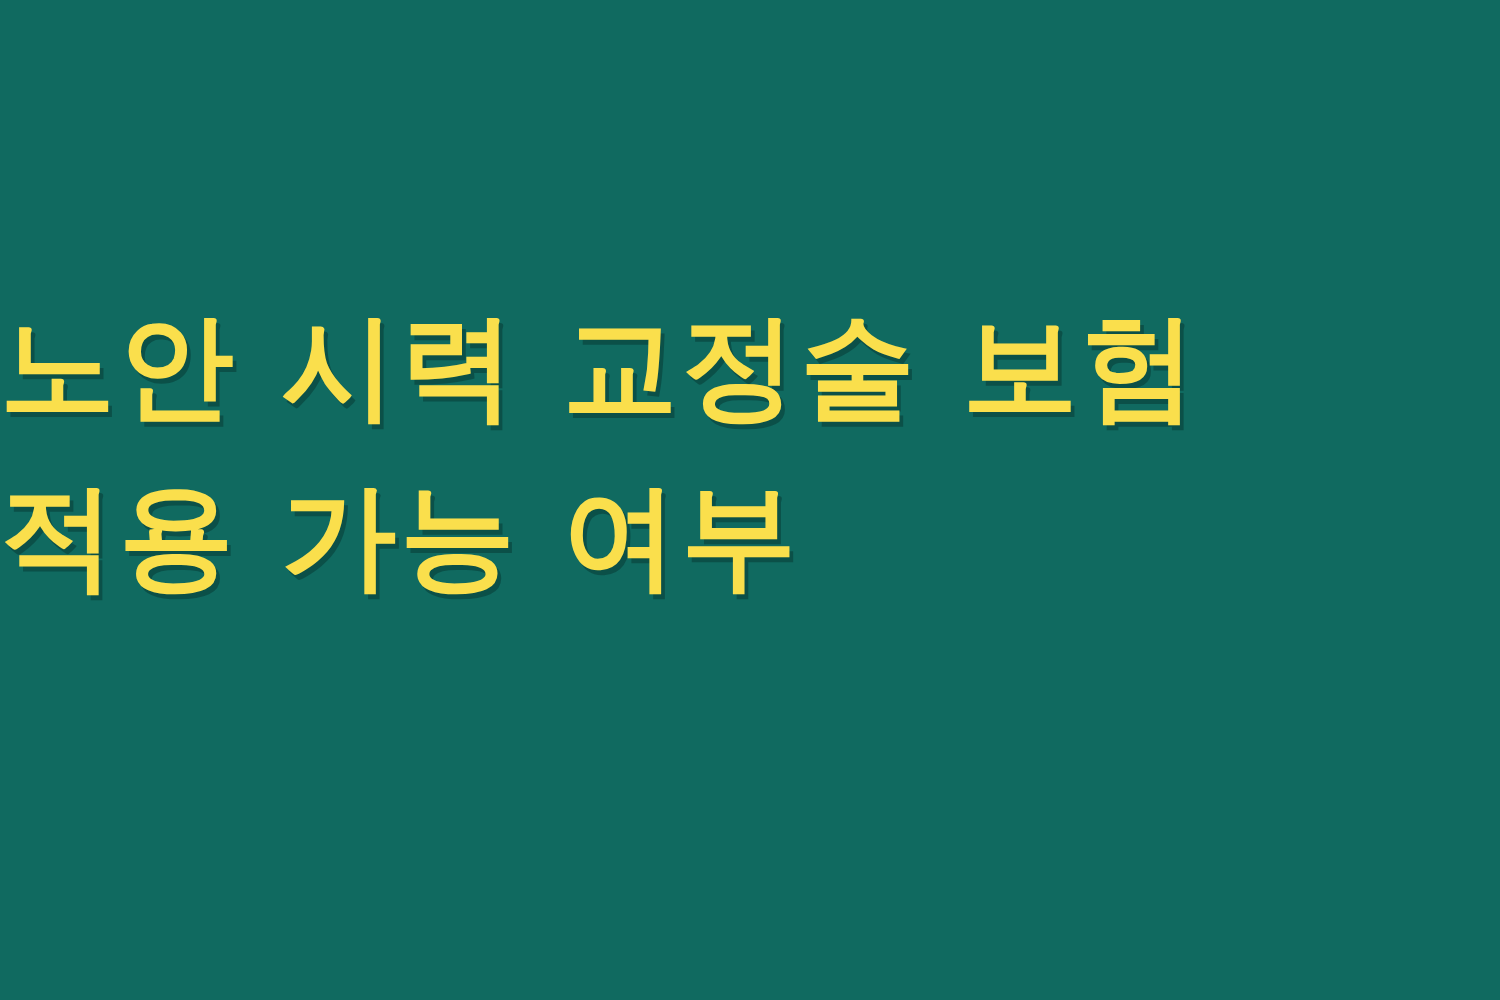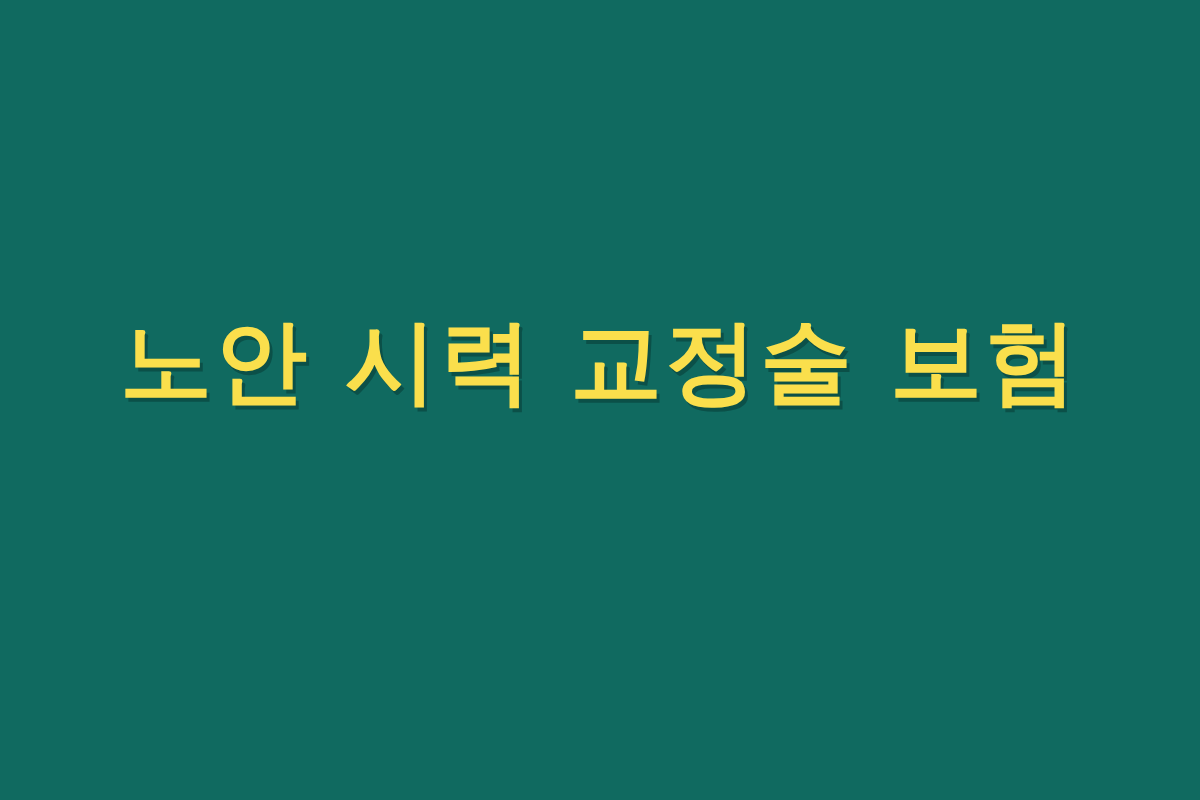--- a/index.html
+++ b/index.html
@@ -22,21 +22,21 @@
     box-sizing: border-box;
     display: flex;
     flex-direction: column;
     align-items: center;
     justify-content: center;
     background: #106A60;
   }
 
   #title-block {
     width: 100%;
-    text-align: center;
+    text-align: left;
     
     margin-top: -76px;
     user-select: none;
   }
 
   .title-line {
     display: block;
     color: #FADF4C;
     font-family: "DejaVu Sans", "Liberation Sans", sans-serif;
     font-weight: 700;
@@ -53,16 +53,17 @@
 </style>
 </head>
 <body>
 
 <div id="banner" style="background: rgb(16, 106, 96);">
 
   <div id="title-block">
 
     <span class="title-line line-1" style="color: rgb(250, 223, 76); text-shadow: rgba(8, 58, 52, 0.55) 3px 4px 0px;">노안 시력 교정술 보험</span>
 
+    <span class="title-line line-2" style="color: rgb(250, 223, 76); text-shadow: rgba(8, 58, 52, 0.55) 3px 4px 0px;">적용 가능 여부</span>
 
   </div>
 
 </div>
 
 </body></html>

